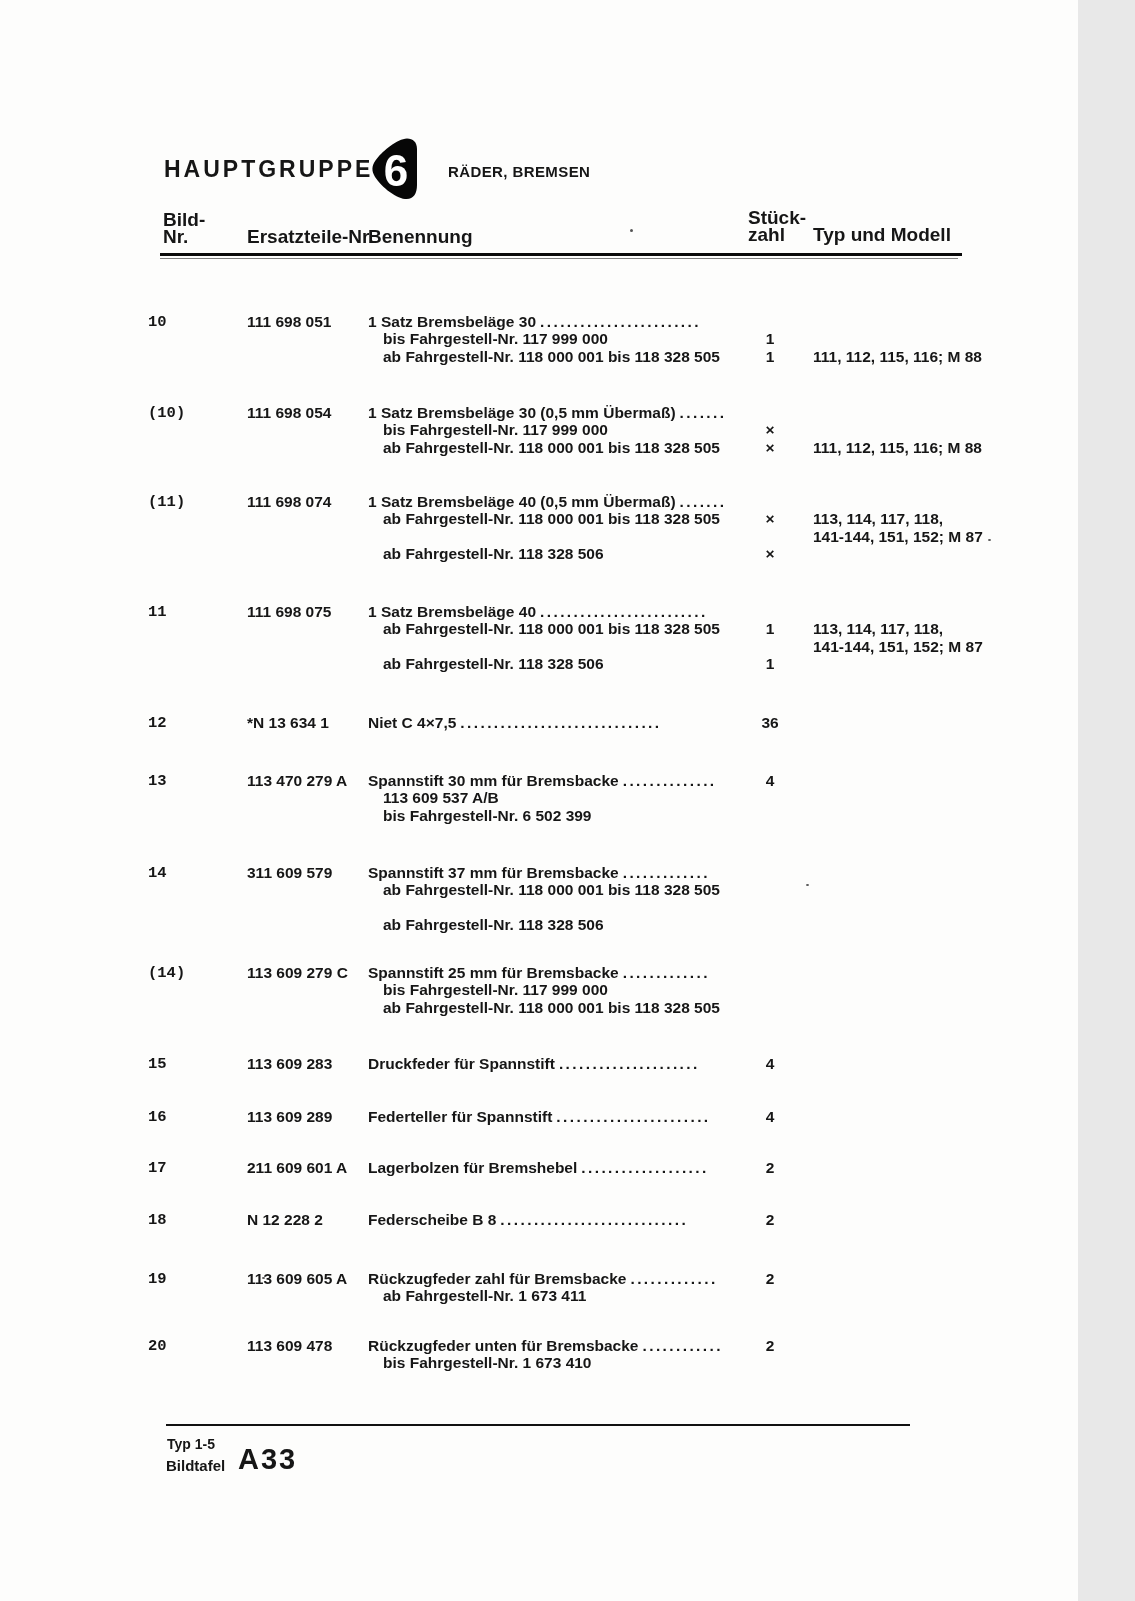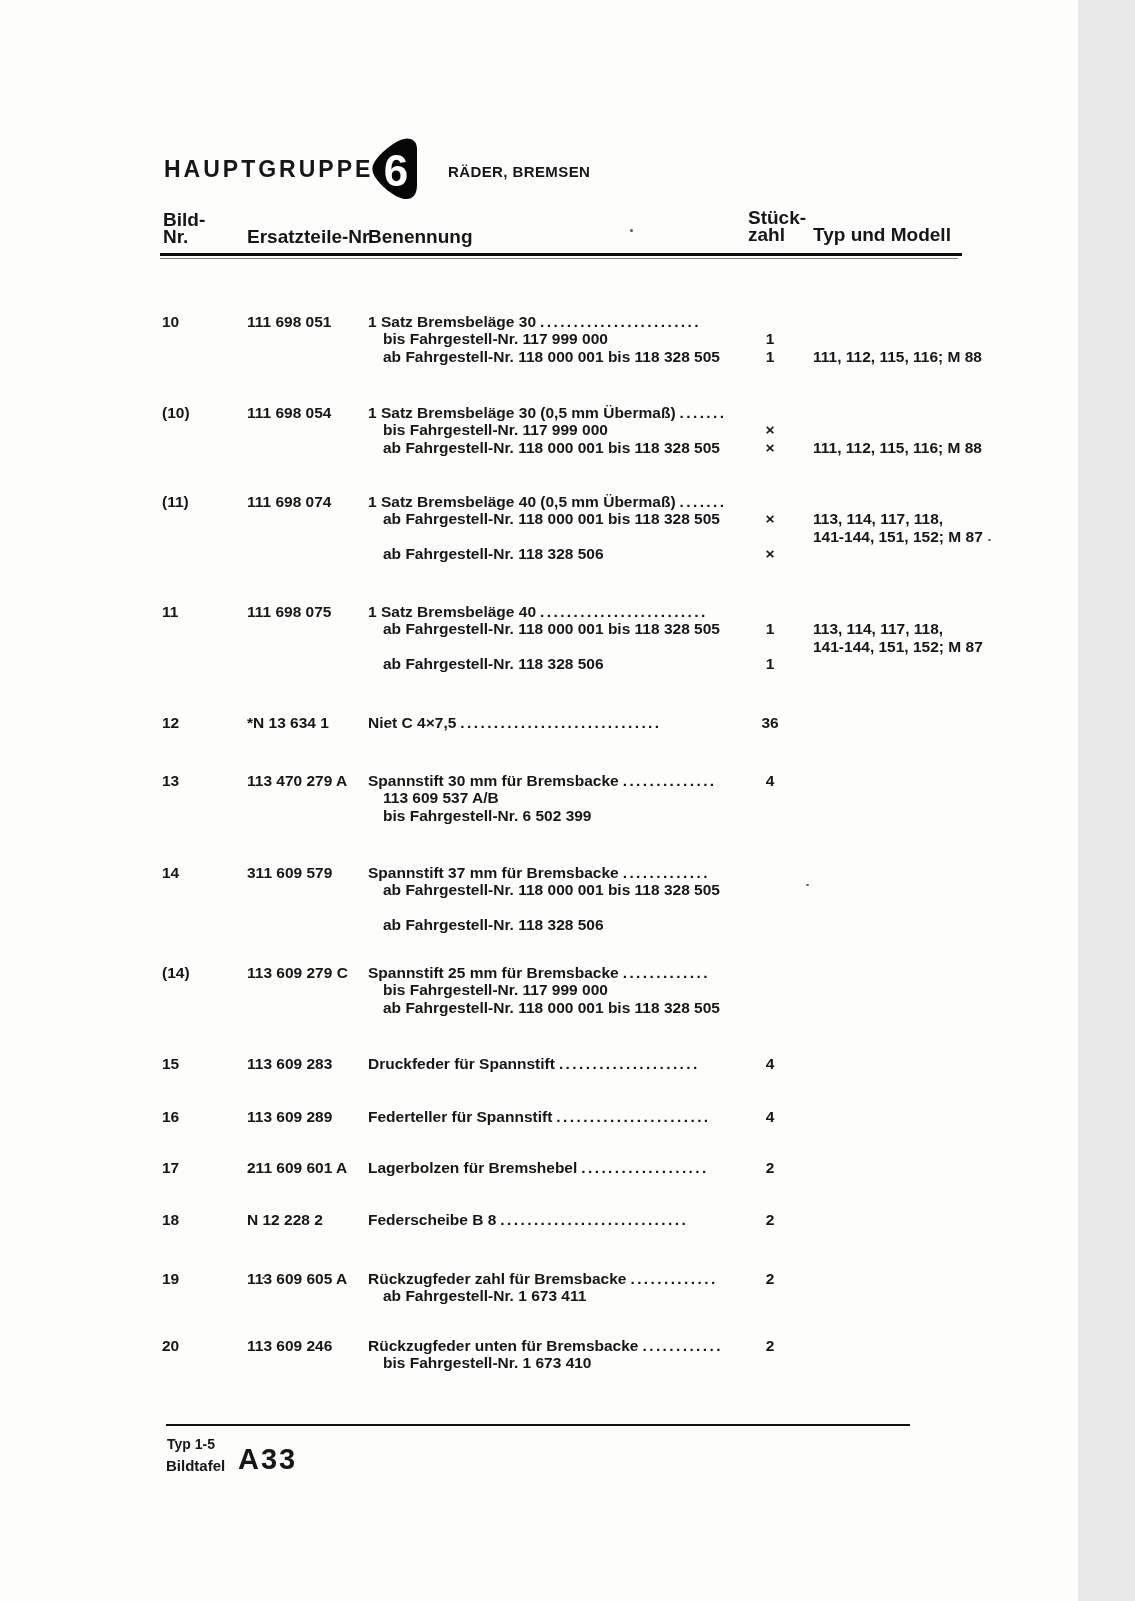--- a/index.html
+++ b/index.html
@@ -44,21 +44,21 @@
   #rows .row:nth-child(6){top:772px}
   #rows .row:nth-child(7){top:864px}
   #rows .row:nth-child(8){top:964px}
   #rows .row:nth-child(9){top:1055px}
   #rows .row:nth-child(10){top:1108px}
   #rows .row:nth-child(11){top:1159px}
   #rows .row:nth-child(12){top:1211px}
   #rows .row:nth-child(13){top:1270px}
   #rows .row:nth-child(14){top:1337px}
   .cell{position:absolute;top:0;white-space:nowrap;}
-  .c-bild{left:162px;}
+  .c-bild{left:148px;font-family:Liberation Mono, monospace;}
   .c-part{left:247px;}
   .c-desc{left:368px;width:400px;}
   .c-qty{left:755px;width:30px;text-align:center;}
   .c-model{left:813px;width:322px;}
   .ln{height:17.4px;line-height:17.4px;white-space:nowrap;}
   .ln.indent{padding-left:15px;}
   .dots{letter-spacing:2.4px;margin-left:4px;}
   
   #foot-rule{left:166px;top:1424px;width:744px;height:2px;background:#111;}
   #foot-typ{left:167px;top:1436px;font-size:14px;font-weight:700;}
@@ -321,21 +321,21 @@
           <div class="ln">2</div>
           <div class="ln">&nbsp;</div>
         </div>
         <div class="cell c-model">
           <div class="ln">&nbsp;</div>
           <div class="ln">&nbsp;</div>
         </div>
       </div>
       <div class="row">
         <div class="cell c-bild">20</div>
-        <div class="cell c-part">113 609 246</div>
+        <div class="cell c-part">113 609 478</div>
         <div class="cell c-desc">
           <div class="ln"><span>Rückzugfeder unten für Bremsbacke</span><span class="dots">............</span></div>
           <div class="ln indent"><span>bis Fahrgestell-Nr. 1 673 410</span></div>
         </div>
         <div class="cell c-qty">
           <div class="ln">2</div>
           <div class="ln">&nbsp;</div>
         </div>
         <div class="cell c-model">
           <div class="ln">&nbsp;</div>

